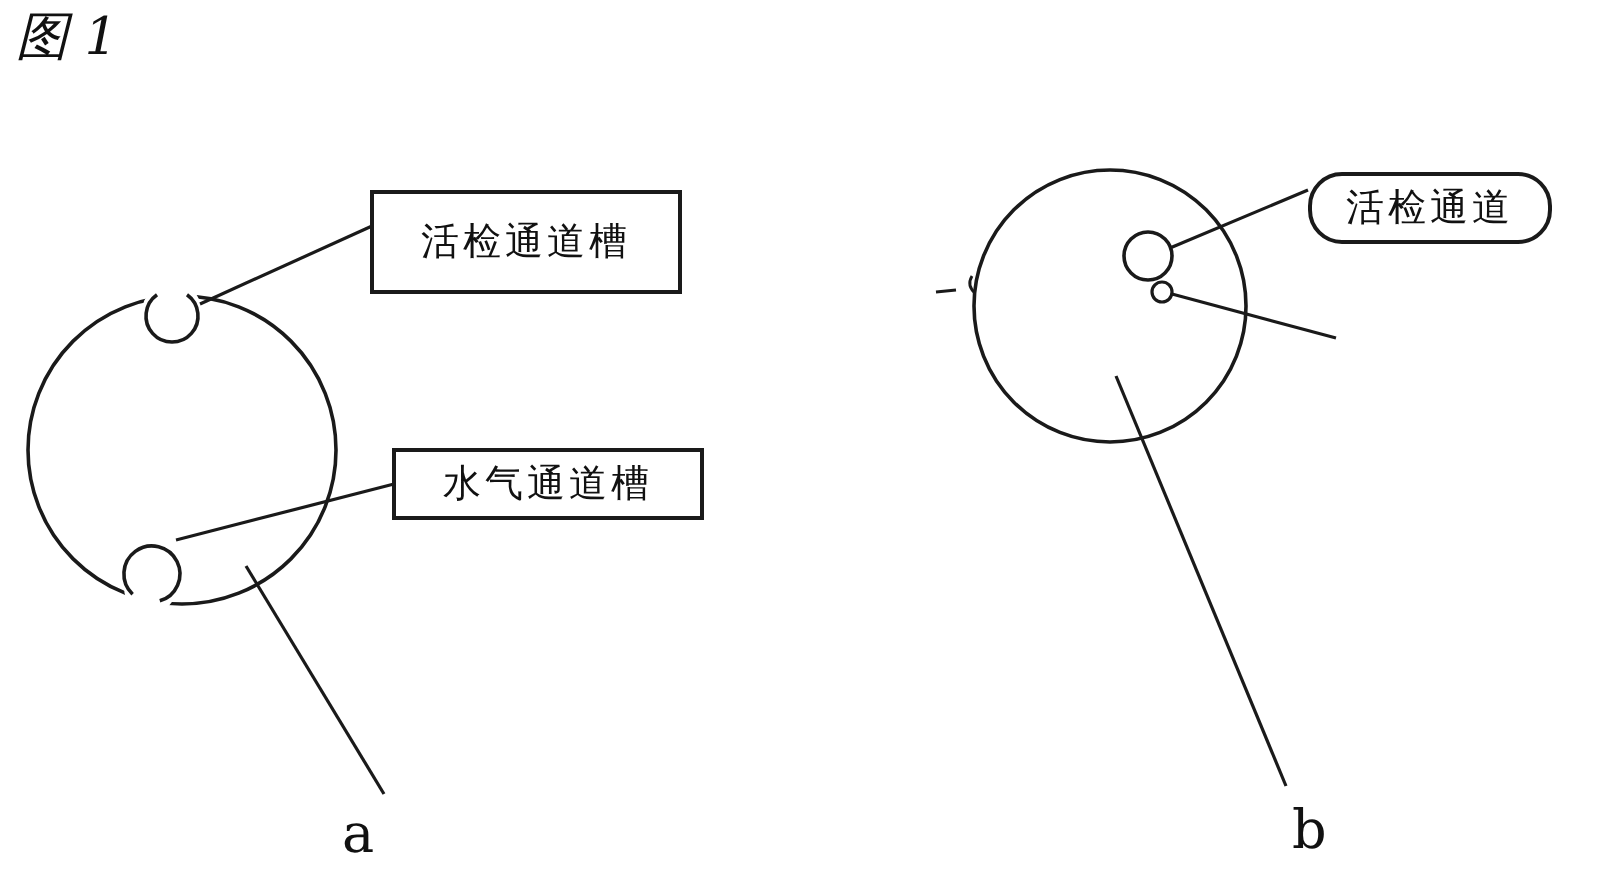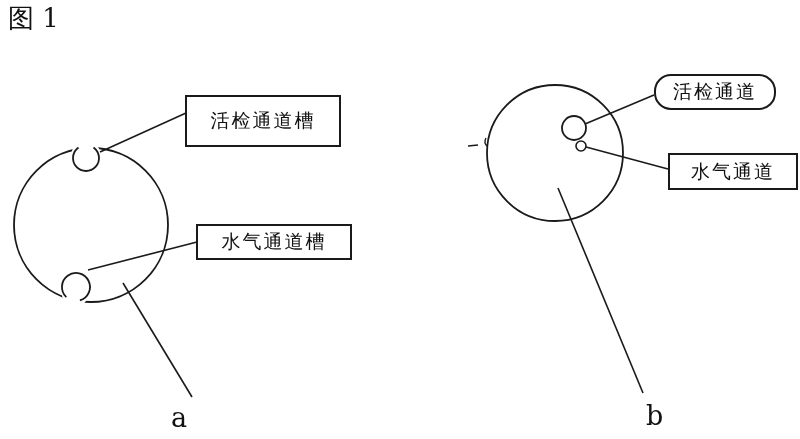--- a/index.html
+++ b/index.html
@@ -12,20 +12,21 @@
     background: #ffffff;
     overflow: hidden;
   }
   .figure-title {
     position: absolute;
     left: 8px;
     top: 1px;
     font-size: 26px;
     color: #111111;
     font-family: "DejaVu Serif", "Liberation Serif", serif;
+    font-style: italic;
   }
   .diagram-svg {
     position: absolute;
     left: 0;
     top: 0;
   }
   .label-box {
     position: absolute;
     border: 2px solid #1a1a1a;
     background: #ffffff;
@@ -82,19 +83,18 @@
       <line x1="586" y1="147" x2="668" y2="169" stroke="#1a1a1a" stroke-width="1.6"></line>
       <line x1="558" y1="188" x2="643" y2="393" stroke="#1a1a1a" stroke-width="1.6"></line>
     </g>
   </svg>
 
   <div class="figure-title">图 1</div>
 
   <div class="label-box" style="left:185px; top:95px; width:156px; height:52px;">活检通道槽</div>
   <div class="label-box" style="left:196px; top:224px; width:156px; height:36px;">水气通道槽</div>
 
-  <div class="label-box" style="left:654px; top:74px; width:122px; height:36px;border-radius:17px;">活检通道</div>
-  <div class="label-box" style="left:668px; top:153px; width:130px; height:37px;">水气通道</div>
+  <div class="label-box" style="left:654px; top:86px; width:122px; height:36px;border-radius:17px;">活检通道</div>
 
   <div class="caption" style="left:171px; top:402px;">a</div>
   <div class="caption" style="left:646px; top:400px;">b</div>
 
 </div>
 
 </body></html>

